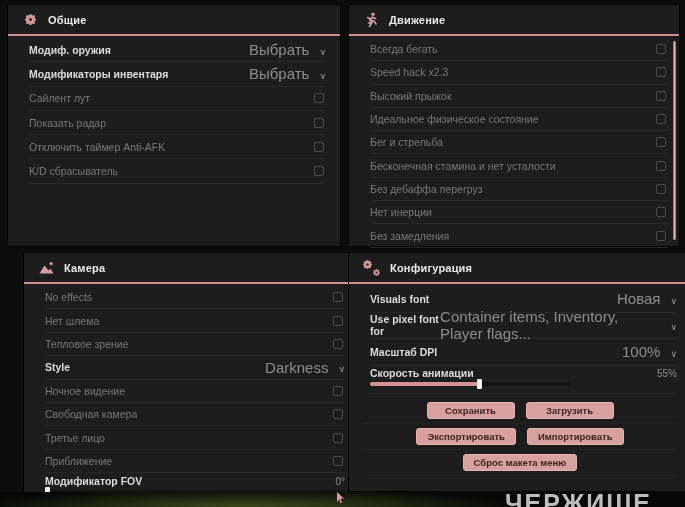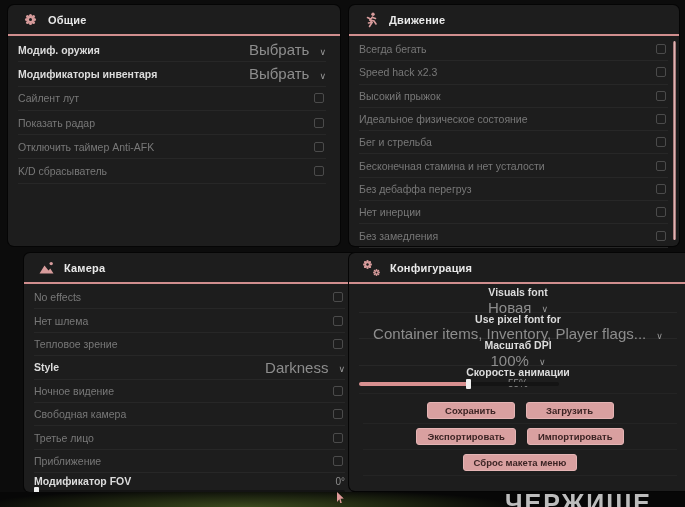--- a/index.html
+++ b/index.html
@@ -2,44 +2,44 @@
 <html><head>
 <meta charset="utf-8">
 <style>
   html,body{margin:0;padding:0;}
   body{
     width:685px;height:507px;position:relative;overflow:hidden;
     background:#0c0c0c;
     font-family:"Liberation Sans", sans-serif;
   }
   .panel{
-    position:absolute;background:#1d1d1d;border-radius:6px;
+    position:absolute;background:#1d1d1d;border-radius:0;
     box-shadow:0 0 0 1px #050505;
   }
   #p-general{left:8px;top:5px;width:332px;height:241px;}
   #p-movement{left:349px;top:5px;width:330px;height:241px;}
   #p-camera{left:24px;top:253px;width:332px;height:239px;}
   #p-config{left:349px;top:253px;width:342px;height:238px;}
 
   .header{
     height:29px;display:flex;align-items:center;gap:10px;
     padding:0 14px;border-bottom:2px solid #d08e8e;
   }
   .title{color:#e9e9e9;font-size:11px;font-weight:bold;letter-spacing:.2px;}
 
-  .rows{padding:2px 14px 0 10px;}
+  .rows{padding:2px 14px 0 21px;}
   .p-scroll .rows{padding-right:11px;}
   .row{
     display:flex;align-items:center;
     border-bottom:1px solid #272727;
   }
   .p-general .row{height:23.3px;}
   .p-movement .row{height:22.3px;}
   .p-camera .row{height:22.4px;text-align:right;}
-  .p-config .row{height:25.5px;flex-direction:column;}
+  .p-config .row{height:25.5px;}
   .row:last-child{border-bottom:1px solid #272727;}
   .row-label{color:#787878;font-size:10.5px;}
   .row-label.strong{color:#dcdcdc;font-weight:bold;}
   .spacer{flex:1;}
 
   .checkbox{
     width:10px;height:10px;box-sizing:border-box;
     border:1px solid #4b4b4b;border-radius:2px;background:transparent;
     margin-right:2px;
   }

